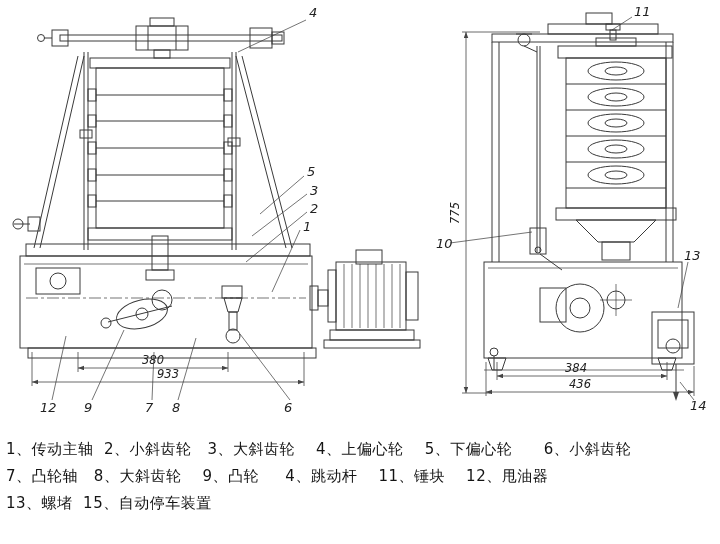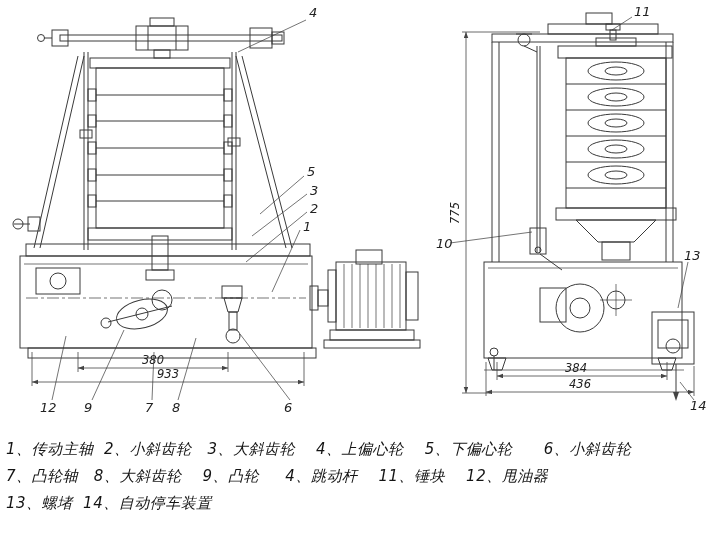--- a/index.html
+++ b/index.html
@@ -5,21 +5,21 @@
   html,body{margin:0;padding:0;background:#fff;}
   .page{position:relative;width:720px;height:544px;background:#fff;overflow:hidden;
         font-family:"DejaVu Sans","Liberation Sans",sans-serif;}
   svg{display:block;}
   .draw{stroke:#3a3a3a;fill:none;stroke-width:1;}
   .thin{stroke-width:0.7;}
   .callout{font-size:13px;font-style:italic;fill:#222;stroke:none;}
   .dim{font-size:11.5px;font-style:italic;fill:#222;stroke:none;}
   .dimline{stroke:#444;stroke-width:0.8;}
   .legend{position:absolute;left:6px;top:436px;color:#141414;font-size:15px;}
-  .legend-line{white-space:pre-wrap;line-height:27px;letter-spacing:0.5px;font-style:italic;}
+  .legend-line{white-space:pre-wrap;line-height:27px;letter-spacing:0.5px;}
 </style>
 </head>
 <body>
 
 <div class="page">
 
 <svg width="720" height="432" viewBox="0 0 720 432">
   <defs>
     <marker id="arr" markerWidth="9" markerHeight="7" refX="8" refY="3" orient="auto-start-reverse">
       <path d="M0,0 L8,3 L0,6 z" fill="#444" stroke="none"></path>
@@ -258,16 +258,16 @@
       <text class="callout" x="436" y="248">10</text>
       <text class="callout" x="684" y="260">13</text>
       <text class="callout" x="690" y="410">14</text>
     </g>
   </g>
 </svg>
 
 <div class="legend">
   <div class="legend-line">1、传动主轴  2、小斜齿轮   3、大斜齿轮    4、上偏心轮    5、下偏心轮      6、小斜齿轮</div>
   <div class="legend-line">7、凸轮轴   8、大斜齿轮    9、凸轮     4、跳动杆    11、锤块    12、甩油器</div>
-  <div class="legend-line">13、螺堵  14、自动停车装置</div>
+  <div class="legend-line">13、螺堵  15、自动停车装置</div>
 </div>
 
 </div>
 
 </body></html>

